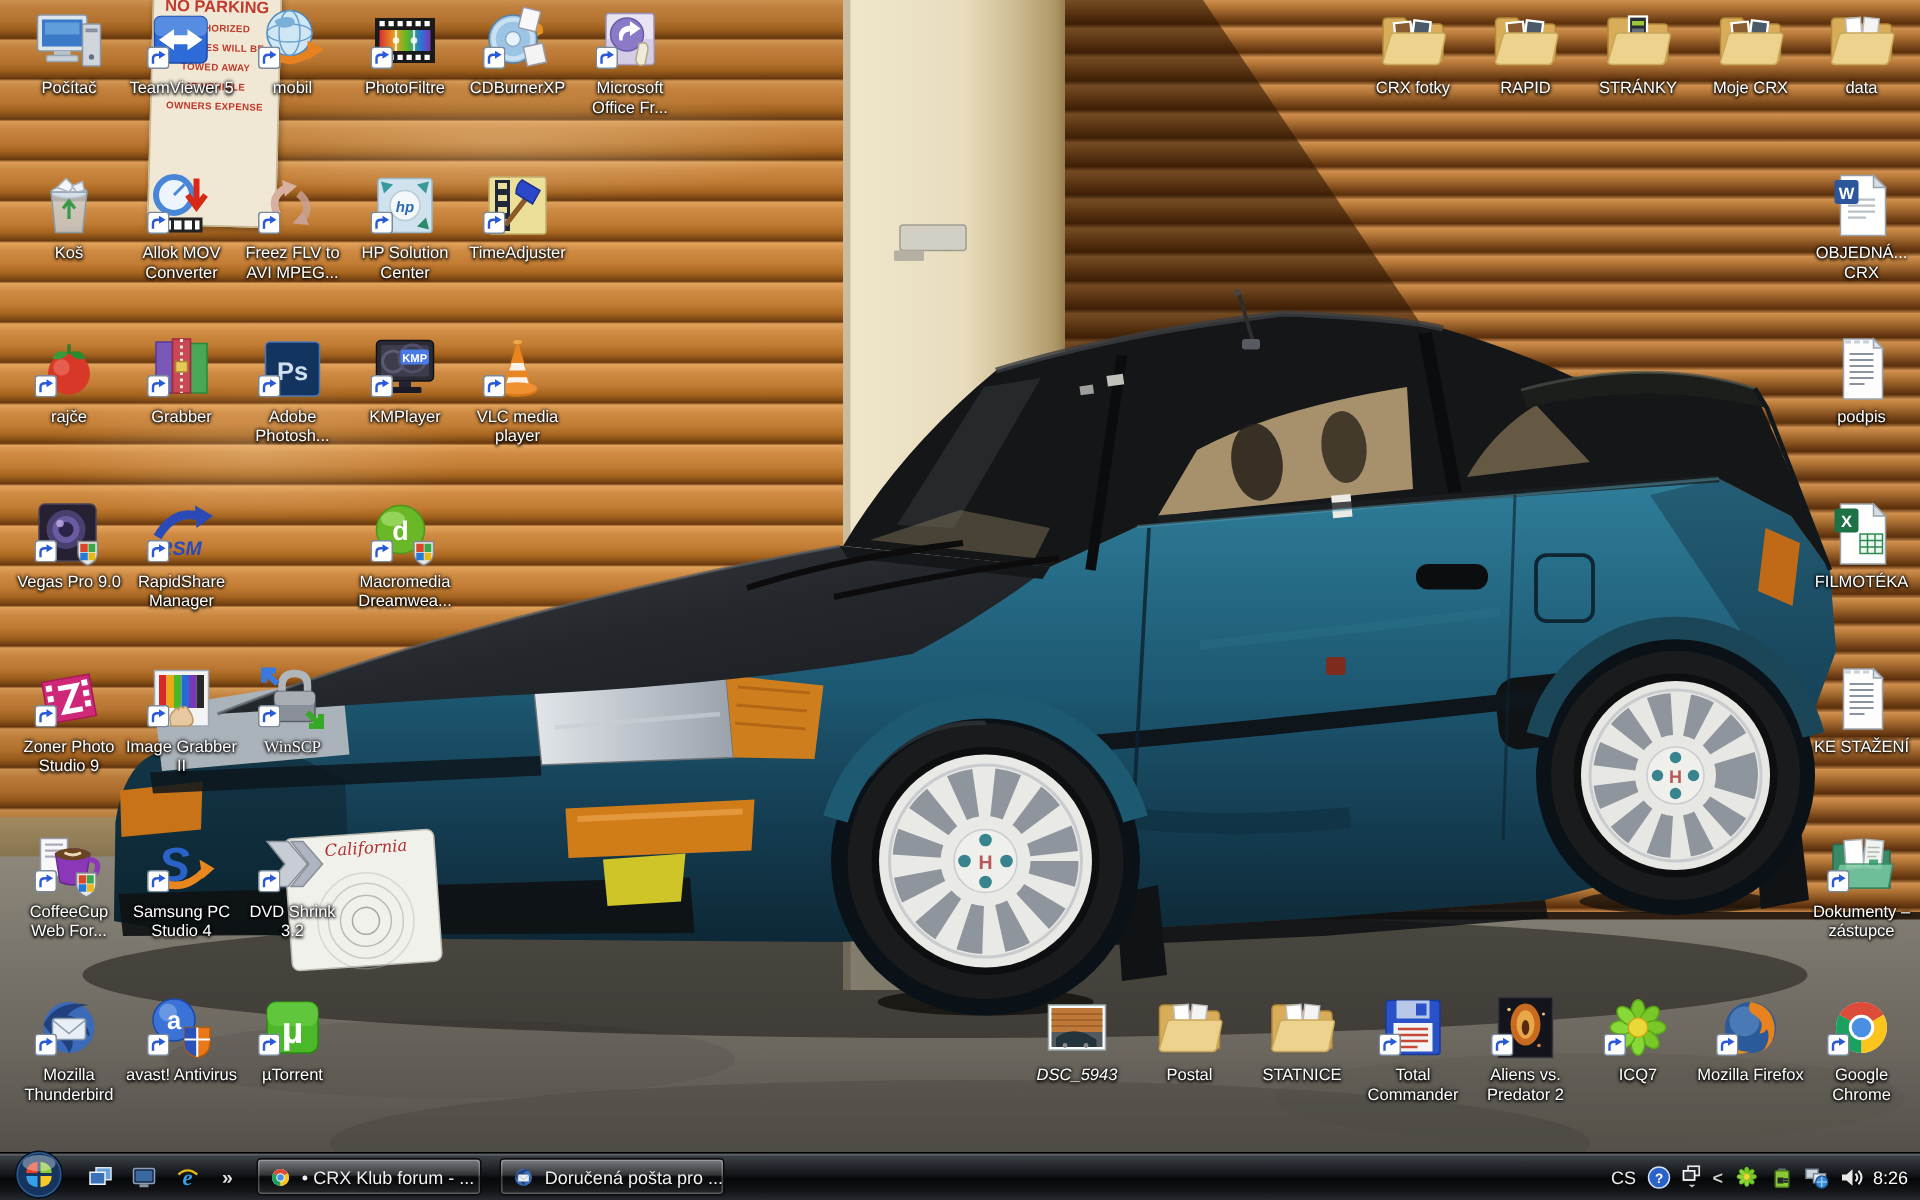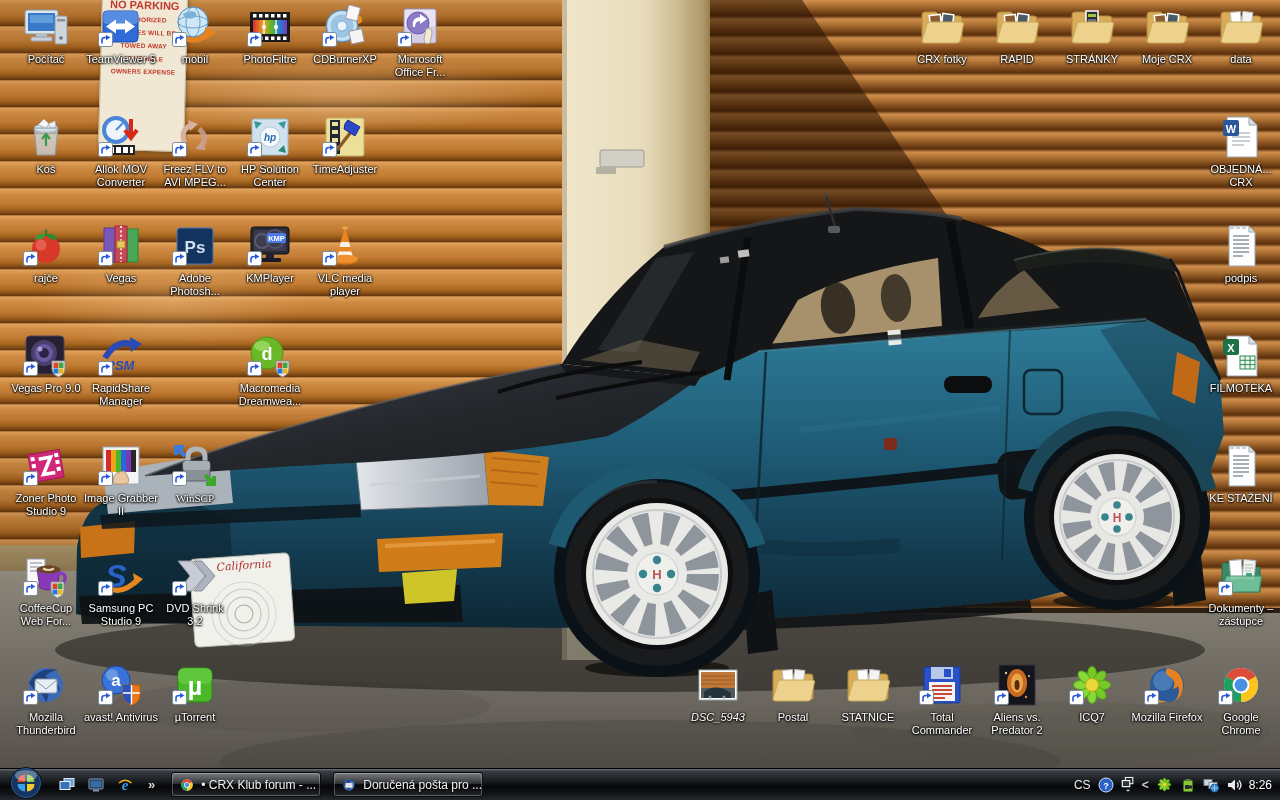--- a/index.html
+++ b/index.html
@@ -472,21 +472,21 @@
             <rect x="7" y="6" width="11" height="34" fill="#7a58b8" stroke="#5a3a98"></rect>
             <rect x="30" y="7" width="11" height="33" fill="#48a858" stroke="#2a8838"></rect>
             <rect x="18" y="4" width="12" height="36" fill="#c84858" stroke="#a02838"></rect>
             <path d="M24 4 V40" stroke="#f0e8d8" stroke-width="2" stroke-dasharray="2 2.4"></path>
             <rect x="20" y="19" width="8" height="7" fill="#e8c858" stroke="#a8842a"></rect>
           </svg><span class="badge"><svg viewBox="0 0 15 15" width="15" height="15">
               <rect x="0.5" y="0.5" width="14" height="14" rx="2" fill="#fff" stroke="#7a8a9a"></rect>
               <path d="M4 11.5 L4 8 Q4 5.5 7 5.5 L8.5 5.5" fill="none" stroke="#2a5ad8" stroke-width="1.6"></path>
               <path d="M8 2.8 L12.4 5.5 L8 8.2 Z" fill="#2a5ad8"></path>
             </svg></span></span>
-        <div class="lbl">Vegas</div>
+        <div class="lbl">Grabber</div>
       </div>
       <div class="icon" style="left: 150px; top: 222px;">
         <span class="ic"><svg viewBox="0 0 48 48" width="48" height="48">
             <rect x="6" y="6" width="36" height="36" rx="3" fill="#12345e" stroke="#4a78b8"></rect>
             <text x="24" y="31" font-size="17" fill="#cfe0f0" text-anchor="middle" font-weight="bold">Ps</text>
           </svg><span class="badge"><svg viewBox="0 0 15 15" width="15" height="15">
               <rect x="0.5" y="0.5" width="14" height="14" rx="2" fill="#fff" stroke="#7a8a9a"></rect>
               <path d="M4 11.5 L4 8 Q4 5.5 7 5.5 L8.5 5.5" fill="none" stroke="#2a5ad8" stroke-width="1.6"></path>
               <path d="M8 2.8 L12.4 5.5 L8 8.2 Z" fill="#2a5ad8"></path>
             </svg></span></span>
@@ -680,21 +680,21 @@
       <div class="icon" style="left: 76px; top: 552px;">
         <span class="ic"><svg viewBox="0 0 48 48" width="48" height="48">
             <text x="19" y="35" font-size="32" font-weight="bold" font-style="italic" fill="#2a62c8" text-anchor="middle">S</text>
             <path d="M7 34 Q24 45 40 28" stroke="#e8871e" stroke-width="5" fill="none"></path>
             <path d="M36 21 L46 27 L38 34 Z" fill="#e8871e"></path>
           </svg><span class="badge"><svg viewBox="0 0 15 15" width="15" height="15">
               <rect x="0.5" y="0.5" width="14" height="14" rx="2" fill="#fff" stroke="#7a8a9a"></rect>
               <path d="M4 11.5 L4 8 Q4 5.5 7 5.5 L8.5 5.5" fill="none" stroke="#2a5ad8" stroke-width="1.6"></path>
               <path d="M8 2.8 L12.4 5.5 L8 8.2 Z" fill="#2a5ad8"></path>
             </svg></span></span>
-        <div class="lbl">Samsung PC Studio 9</div>
+        <div class="lbl">Samsung PC Studio 4</div>
       </div>
       <div class="icon" style="left: 150px; top: 552px;">
         <span class="ic"><svg viewBox="0 0 48 48" width="48" height="48">
             <path d="M7 9 L21 9 L34 24 L21 39 L7 39 L19 24 Z" fill="#c8ccd4" stroke="#8a8f98"></path>
             <path d="M23 9 L31 9 L44 24 L31 39 L23 39 L35 24 Z" fill="#aeb4c0" stroke="#8a8f98"></path>
           </svg><span class="badge"><svg viewBox="0 0 15 15" width="15" height="15">
               <rect x="0.5" y="0.5" width="14" height="14" rx="2" fill="#fff" stroke="#7a8a9a"></rect>
               <path d="M4 11.5 L4 8 Q4 5.5 7 5.5 L8.5 5.5" fill="none" stroke="#2a5ad8" stroke-width="1.6"></path>
               <path d="M8 2.8 L12.4 5.5 L8 8.2 Z" fill="#2a5ad8"></path>
             </svg></span></span>

